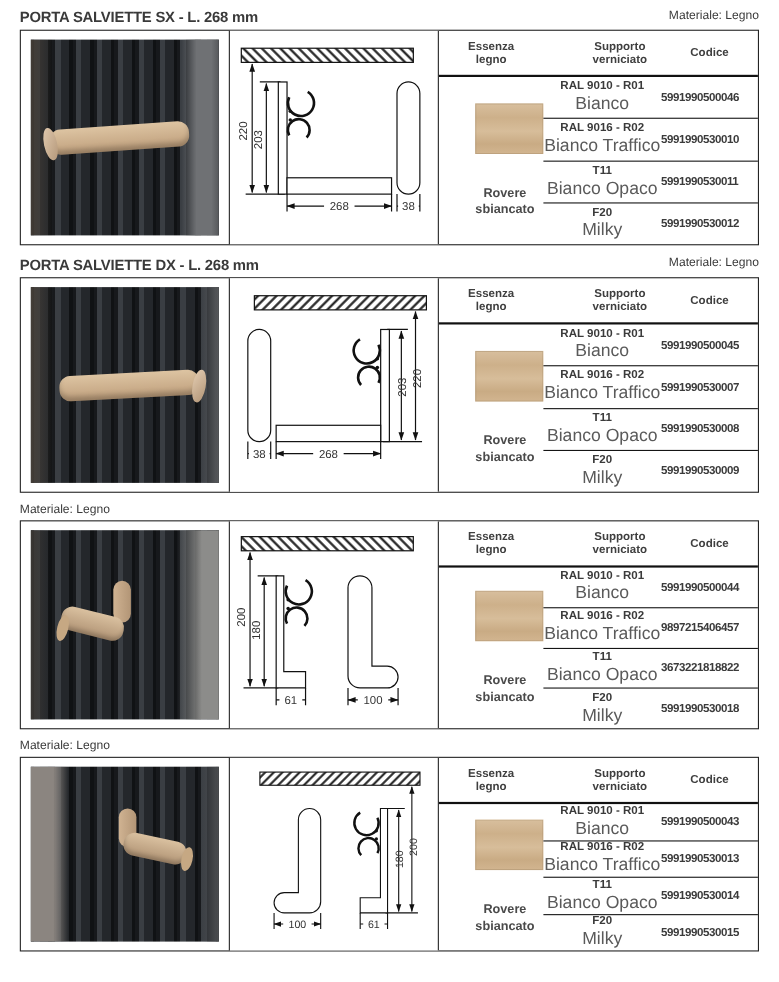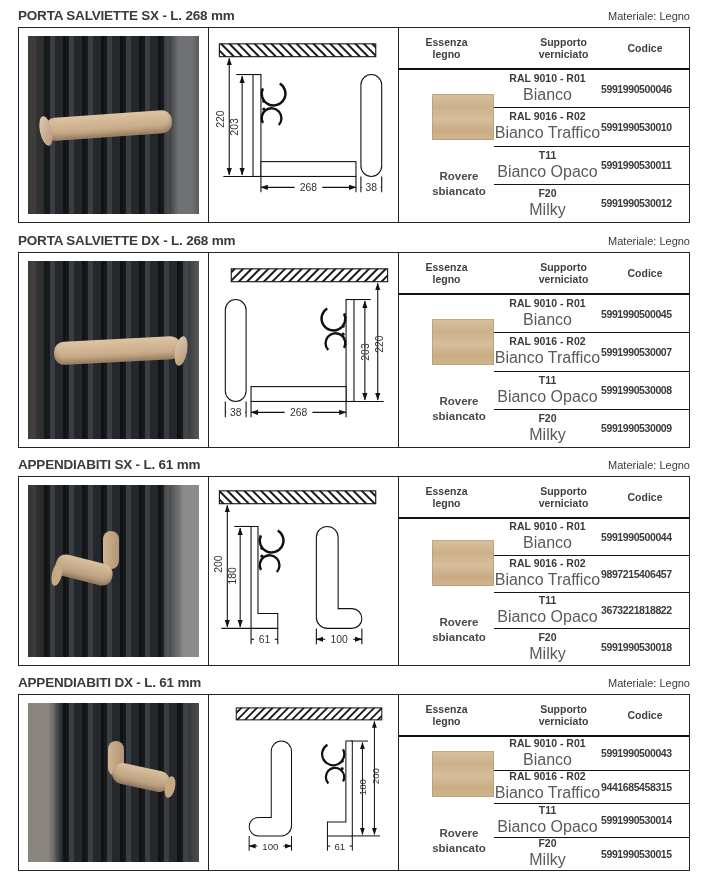--- a/index.html
+++ b/index.html
@@ -1,18 +1,18 @@
 <!DOCTYPE html>
 <html><head>
 <meta charset="utf-8">
 <style>
   html,body{margin:0;padding:0;background:#fff;}
   body{width:708px;height:893px;overflow:hidden;font-family:"Liberation Sans",sans-serif;}
   .sec{margin:0 18px;}
-  .sec-head{display:flex;justify-content:space-between;align-items:center;margin-bottom:4px;}
+  .sec-head{display:flex;justify-content:space-between;align-items:flex-start;margin-bottom:4px;}
   .sec1 .sec-head{padding-top:8px;}
   .sec2 .sec-head{padding-top:10px;}
   .sec3 .sec-head,.sec4 .sec-head{padding-top:9px;}
   h2.title{margin:0;font-size:13.5px;font-weight:bold;color:#3a3a3a;letter-spacing:-0.2px;}
   .mat{font-size:11px;color:#3a3a3a;}
   .box{display:flex;border:1.6px solid #242424;box-sizing:border-box;background:#fff;}
   .sec1 .box,.sec2 .box{height:196px;}
   .sec3 .box{height:190px;}
   .sec4 .box{height:177px;}
   .photo{width:190px;box-sizing:border-box;border-right:1.6px solid #242424;padding:8px 9px;position:relative;}
@@ -237,21 +237,20 @@
             <div class="code">5991990530009</div>
           </div>
         </div>
       </div>
     </div>
   </div>
 </section>
 
 <section class="sec sec3">
   <div class="sec-head">
-    <h2 class="title">APPENDIABITI SX - L. 61 mm</h2>
     <span class="mat">Materiale: Legno</span>
   </div>
   <div class="box">
     <div class="photo">
       <div class="ph ph3">
         <div class="tab"></div>
         <div class="arm"></div>
         <div class="acap"></div>
       </div>
     </div>
@@ -329,21 +328,20 @@
             <div class="code">5991990530018</div>
           </div>
         </div>
       </div>
     </div>
   </div>
 </section>
 
 <section class="sec sec4">
   <div class="sec-head">
-    <h2 class="title">APPENDIABITI DX - L. 61 mm</h2>
     <span class="mat">Materiale: Legno</span>
   </div>
   <div class="box">
     <div class="photo">
       <div class="ph ph4">
         <div class="tab"></div>
         <div class="arm"></div>
         <div class="acap"></div>
       </div>
     </div>
@@ -403,21 +401,21 @@
           <div class="wood"></div>
           <div class="ess-name">Rovere sbiancato</div>
         </div>
         <div class="rows">
           <div class="trow">
             <div class="fin"><b>RAL 9010 - R01</b><span>Bianco</span></div>
             <div class="code">5991990500043</div>
           </div>
           <div class="trow">
             <div class="fin"><b>RAL 9016 - R02</b><span>Bianco Traffico</span></div>
-            <div class="code">9441685458315</div>
+            <div class="code">5991990530013</div>
           </div>
           <div class="trow">
             <div class="fin"><b>T11</b><span>Bianco Opaco</span></div>
             <div class="code">5991990530014</div>
           </div>
           <div class="trow">
             <div class="fin"><b>F20</b><span>Milky</span></div>
             <div class="code">5991990530015</div>
           </div>
         </div>

